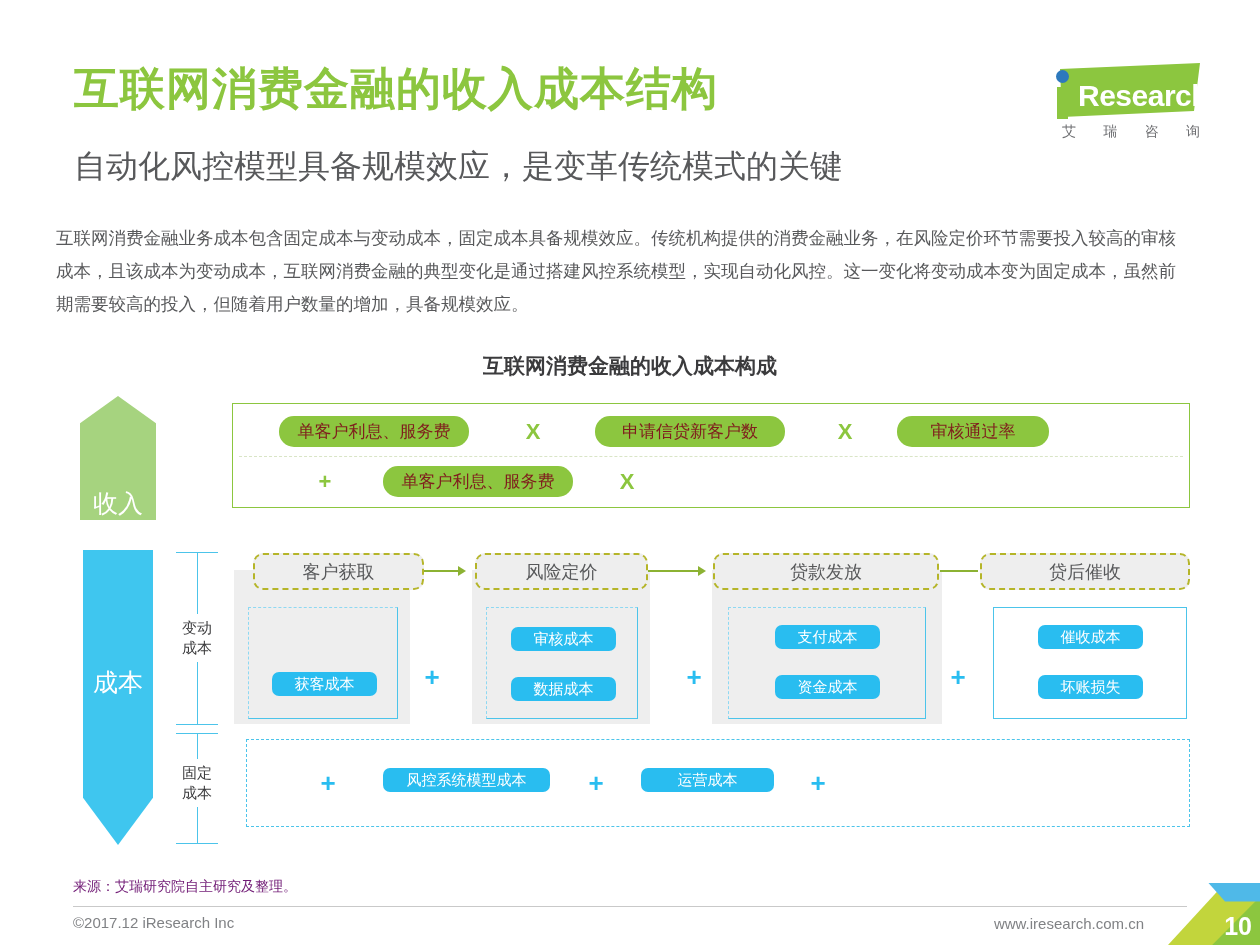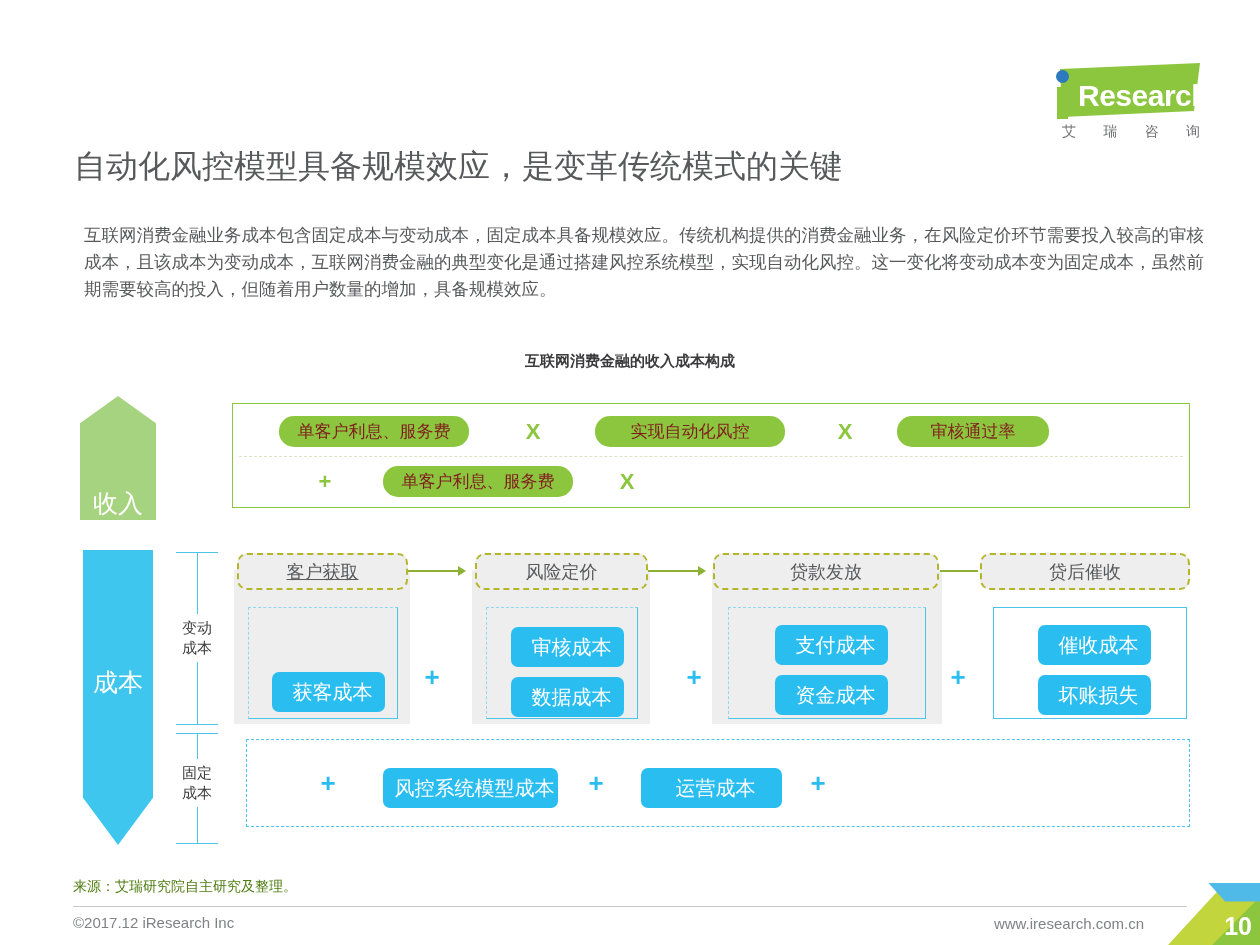--- a/index.html
+++ b/index.html
@@ -31,27 +31,27 @@
     font-size:30px;font-weight:bold;color:#ffffff;letter-spacing:-0.5px;
     line-height:1;z-index:3;
   }
   #logo-cn{
     position:absolute;left:22px;top:60px;width:138px;
     font-size:14px;color:#6d6e71;
     display:flex;justify-content:space-between;
   }
   
   #body-text{
-    position:absolute;left:84px;top:222px;width:1120px;
-    font-size:17.5px;line-height:27px;color:#58595b;text-align:justify;
+    position:absolute;left:56px;top:222px;width:1120px;
+    font-size:17.5px;line-height:33px;color:#58595b;text-align:justify;
   }
   
   #chart-title{
     position:absolute;left:0;top:352px;width:1260px;text-align:center;
-    font-size:15px;font-weight:bold;color:#3b3b3d;
+    font-size:21px;font-weight:bold;color:#3b3b3d;
   }
   
   #rev-arrow{
     position:absolute;left:80px;top:396px;width:76px;height:124px;
     background:#a6d37f;
     clip-path:polygon(0% 22%,50% 0%,100% 22%,100% 100%,0% 100%);
     display:flex;align-items:flex-end;justify-content:center;
   }
   #rev-arrow span{font-size:25px;color:#ffffff;padding-top:22px;}
   #rev-box{
@@ -96,43 +96,43 @@
   .stage-body{
     position:absolute;background:#eeeeee;box-sizing:border-box;
   }
   .stage-body.white{background:#ffffff;}
   .inner-box{
     position:absolute;box-sizing:border-box;
     border-top:1px dashed #8ed8f2;border-left:1px dashed #8ed8f2;
     border-right:1px solid #4cc4ea;border-bottom:1px solid #4cc4ea;
   }
   .pill-blue{
-    position:absolute;height:40px;border-radius:7px;background:#29bdf0;
-    color:#ffffff;font-size:20px;display:flex;align-items:center;
-    justify-content:center;white-space:nowrap;padding-left:8px;
+    position:absolute;height:24px;border-radius:7px;background:#29bdf0;
+    color:#ffffff;font-size:15px;display:flex;align-items:center;
+    justify-content:center;white-space:nowrap;
   }
   .op-blue{
     position:absolute;color:#29bdf0;font-size:26px;font-weight:bold;
     display:flex;align-items:center;justify-content:center;
   }
   .connector{position:absolute;height:10px;}
   .connector .ln{position:absolute;left:0;top:4px;height:0;border-top:2px solid #8cb233;}
   .connector .hd{
     position:absolute;top:0;width:0;height:0;
     border-top:5px solid transparent;border-bottom:5px solid transparent;
     border-left:8px solid #8cb233;
   }
   
   #fixed-box{
     position:absolute;left:246px;top:739px;width:944px;height:88px;
     border:1px dashed #4cc4ea;box-sizing:border-box;background:#ffffff;
   }
   
   #source{
-    position:absolute;left:73px;top:878px;font-size:14px;color:#4d7c0f;
+    position:absolute;left:73px;top:878px;font-size:14px;color:#701a75;
   }
   #foot-rule{
     position:absolute;left:73px;top:906px;width:1114px;height:0;
     border-top:1px solid #c9c9c9;
   }
   #copyright{position:absolute;left:73px;top:914px;font-size:15px;color:#808285;}
   #weburl{position:absolute;right:116px;top:915px;font-size:15px;color:#808285;}
   #corner{position:absolute;right:0;bottom:0;width:92px;height:62px;overflow:hidden;}
   .c1{position:absolute;right:0;top:0;width:92px;height:62px;background:#8cc63f;
       clip-path:polygon(30% 100%,100% 0%,100% 100%);}
@@ -142,20 +142,21 @@
       clip-path:polygon(44% 0%,100% 0%,100% 46%,62% 46%);}
   #pagenum{
     position:absolute;right:8px;bottom:4px;font-size:25px;font-weight:bold;
     color:#ffffff;z-index:5;
   }
 </style>
 </head>
 <body>
 
 <div id="header">
+  <div id="main-title">互联网消费金融的收入成本结构</div>
   <div id="sub-title">自动化风控模型具备规模效应，是变革传统模式的关键</div>
 
   <div id="logo">
     <svg id="logo-shape" viewBox="0 0 140 54">
       <polygon points="0,6 140,0 134,48 2,54" fill="#8cc63f"></polygon>
     </svg>
     <div id="logo-dot"></div>
     <div id="logo-i"></div>
     <div id="logo-word">Research</div>
     <div id="logo-cn">
@@ -171,21 +172,21 @@
 
 <div id="chart-title">互联网消费金融的收入成本构成</div>
 
 <div id="rev-arrow">
   <span>收入</span>
 </div>
 
 <div id="rev-box">
   <div class="pill-green" style="left:46px;top:12px;width:190px;">单客户利息、服务费</div>
   <div class="op-green" style="left:280px;top:12px;width:40px;">X</div>
-  <div class="pill-green" style="left:362px;top:12px;width:190px;">实现自动化风控</div>
+  <div class="pill-green" style="left:362px;top:12px;width:190px;">申请信贷新客户数</div>
   <div class="op-green" style="left:592px;top:12px;width:40px;">X</div>
   <div class="pill-green" style="left:664px;top:12px;width:152px;">审核通过率</div>
 
   <div class="op-green" style="left:72px;top:62px;width:40px;">+</div>
   <div class="pill-green" style="left:150px;top:62px;width:190px;">单客户利息、服务费</div>
   <div class="op-green" style="left:374px;top:62px;width:40px;">X</div>
 </div>
 
 <div id="cost-arrow">
   <span>成本</span>
@@ -207,21 +208,21 @@
   <div class="bk-vt" style="top:0;height:26px;"></div>
   <div class="bk-label" style="top:30px;">
     <div>固定</div>
     <div>成本</div>
   </div>
   <div class="bk-vb" style="top:74px;height:36px;"></div>
   <div class="bk-bot" style="top:110px;"></div>
 </div>
 
 <div class="stage-body" style="left:234px;top:570px;width:176px;height:154px;"></div>
-<div class="stage-head" style="left:237px;top:553px;width:171px;text-decoration:underline;">客户获取</div>
+<div class="stage-head" style="left:253px;top:553px;width:171px;">客户获取</div>
 <div class="inner-box" style="left:248px;top:607px;width:150px;height:112px;">
   <div class="pill-blue" style="left:23px;top:40px;width:105px;margin-top:24px;">获客成本</div>
 </div>
 <div class="connector" style="left:408px;top:566px;width:60px;">
   <div class="ln" style="width:50px;"></div>
     <div class="hd" style="left:50px;"></div>
 </div>
 <div class="op-blue" style="left:417px;top:662px;width:30px;height:30px;">+</div>
 
 <div class="stage-body" style="left:472px;top:570px;width:178px;height:154px;"></div>

